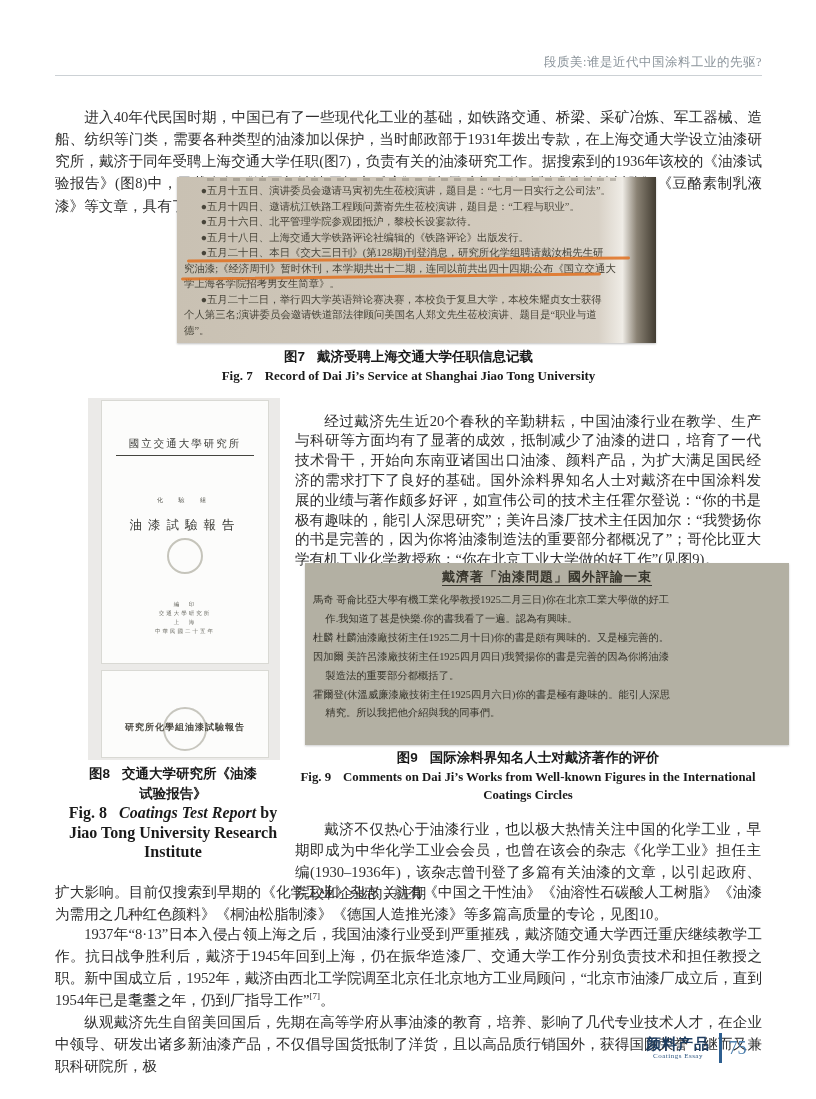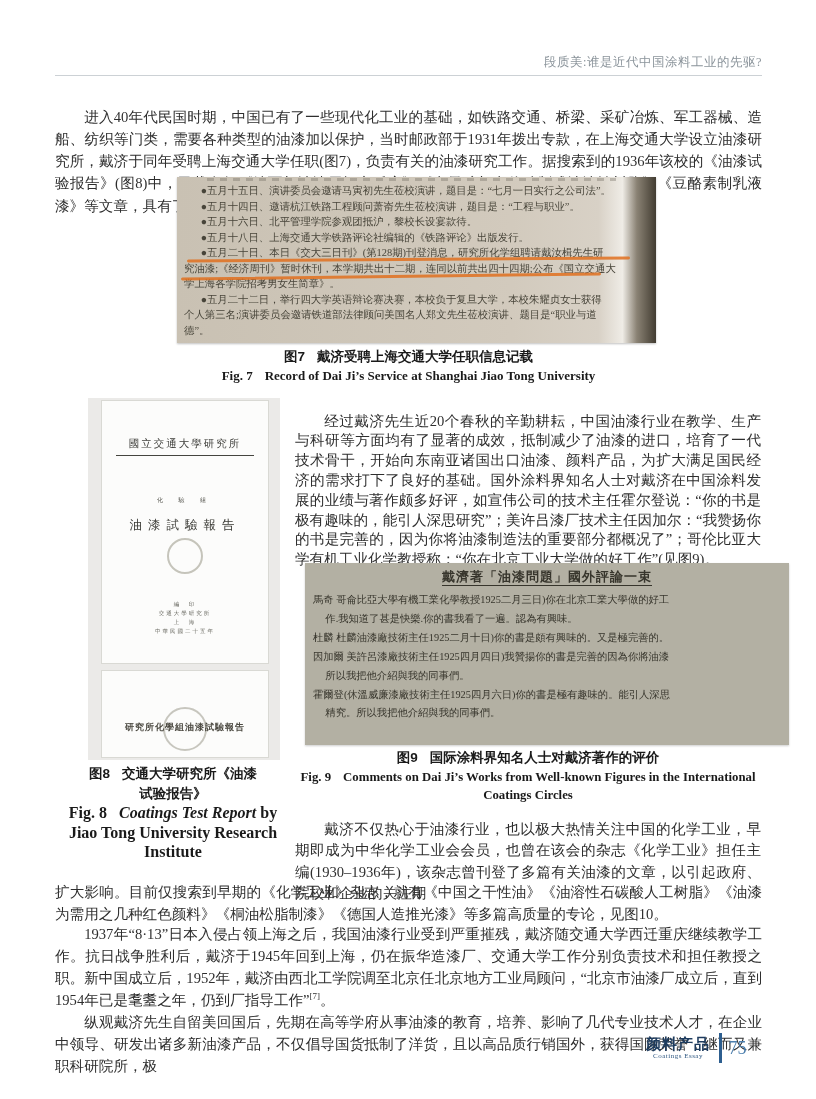--- a/index.html
+++ b/index.html
@@ -157,21 +157,21 @@
 <div class="fig9">
   <div class="fig9-inner">
     <div class="fig9-title">
       <span>戴濟著「油漆問題」國外評論一束</span>
     </div>
     <div class="fig9-lines">
       <div>馬奇 哥侖比亞大學有機工業化學教授1925二月三日)你在北京工業大學做的好工</div>
       <div class="ind">作.我知道了甚是快樂.你的書我看了一遍。認為有興味。</div>
       <div>杜麟 杜麟油漆廠技術主任1925二月十日)你的書是頗有興味的。又是極完善的。</div>
       <div>因加爾 美許呂漆廠技術主任1925四月四日)我贊揚你的書是完善的因為你將油漆</div>
-      <div class="ind">所以我把他介紹與我的同事們。</div>
+      <div class="ind">製造法的重要部分都概括了。</div>
       <div>霍爾登(休溫威廉漆廠技術主任1925四月六日)你的書是極有趣味的。能引人深思</div>
       <div class="ind">精究。所以我把他介紹與我的同事們。</div>
     </div>
   </div>
 </div>
 
 <div class="fig9-cap">
   <div class="cap-zh">
     <span class="cap-label">图9</span><span>国际涂料界知名人士对戴济著作的评价</span>
   </div>

